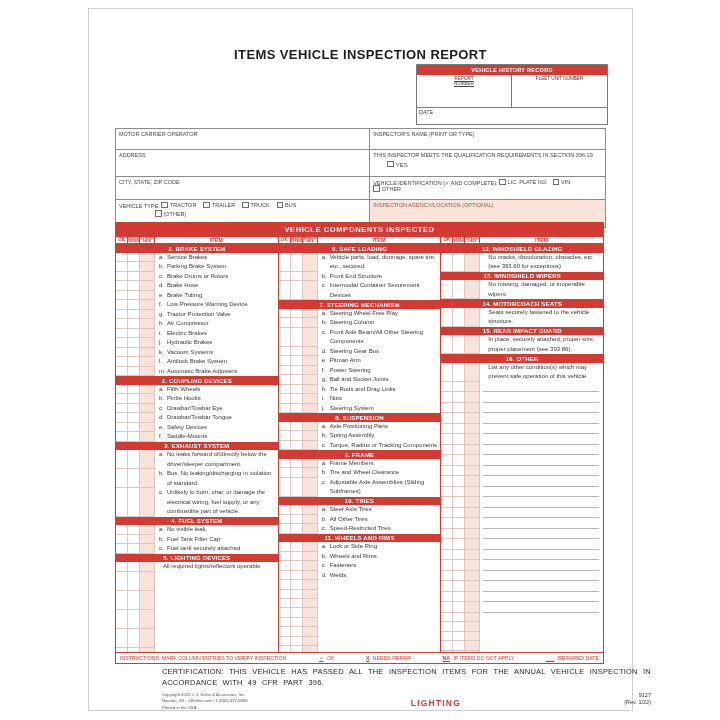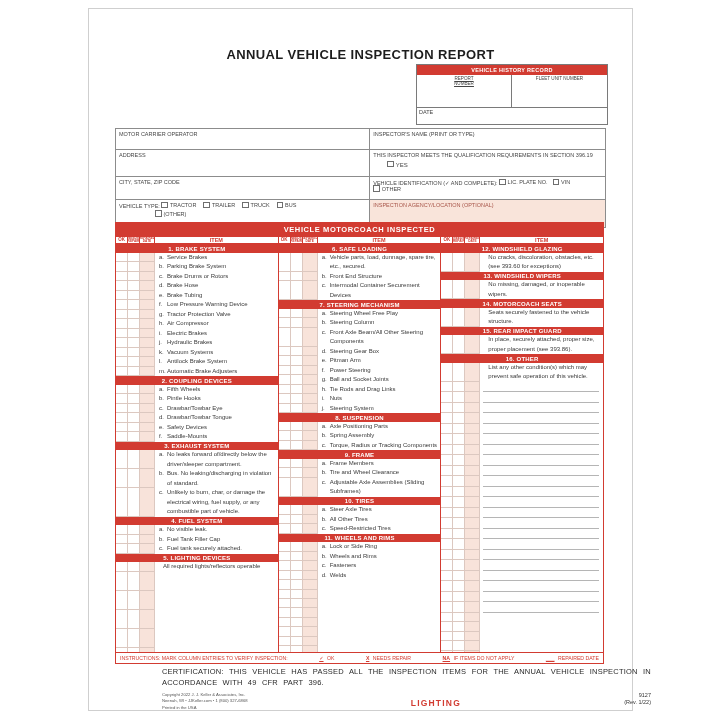--- a/index.html
+++ b/index.html
@@ -85,21 +85,21 @@
   .foot-left{font-size:4.2px;color:#555;line-height:1.6;}
   .foot-center{flex:1;text-align:center;color:var(--red);font-weight:bold;font-size:8.5px;
                letter-spacing:1.2px;padding-top:6px;}
   .foot-right{font-size:5.5px;color:#333;text-align:right;line-height:1.4;}
 </style>
 </head>
 <body>
 
 <div class="page">
 
-  <div class="title">ANNUAL VEHICLE INSPECTION REPORT</div>
+  <div class="title">ITEMS VEHICLE INSPECTION REPORT</div>
 
   <div class="hist">
     <div class="hist-head">VEHICLE HISTORY RECORD</div>
     <div class="hist-cols">
       <div class="hist-col l"><span>REPORT NUMBER</span></div>
       <div class="hist-col r">FLEET UNIT NUMBER</div>
     </div>
     <div class="hist-date">DATE</div>
   </div>
 
@@ -126,21 +126,21 @@
       <div class="icell l h27">
         <span>VEHICLE TYPE:</span>
         <span><span class="opt"><span class="cb"></span><span>TRACTOR</span></span><span class="opt"><span class="cb"></span><span>TRAILER</span></span><span class="opt"><span class="cb"></span><span>TRUCK</span></span><span class="opt"><span class="cb"></span><span>BUS</span></span></span>
         <span class="indent2"><span class="opt"><span class="cb"></span><span>(OTHER)</span></span></span>
       </div>
       <div class="icell r h27 peach">INSPECTION AGENCY/LOCATION (OPTIONAL)</div>
     </div>
   </div>
 
   <div class="components">
-    <div class="banner">VEHICLE MOTORCOACH INSPECTED</div>
+    <div class="banner">VEHICLE COMPONENTS INSPECTED</div>
     <div class="group-headers">
       <div class="gh">
         <div class="ghc ok">OK</div>
         <div class="ghc nr">NEEDS REPAIR</div>
         <div class="ghc rd">REPAIRED DATE</div>
         <div class="ghi">ITEM</div>
       </div>
       <div class="gh">
         <div class="ghc ok">OK</div>
         <div class="ghc nr">NEEDS REPAIR</div>

